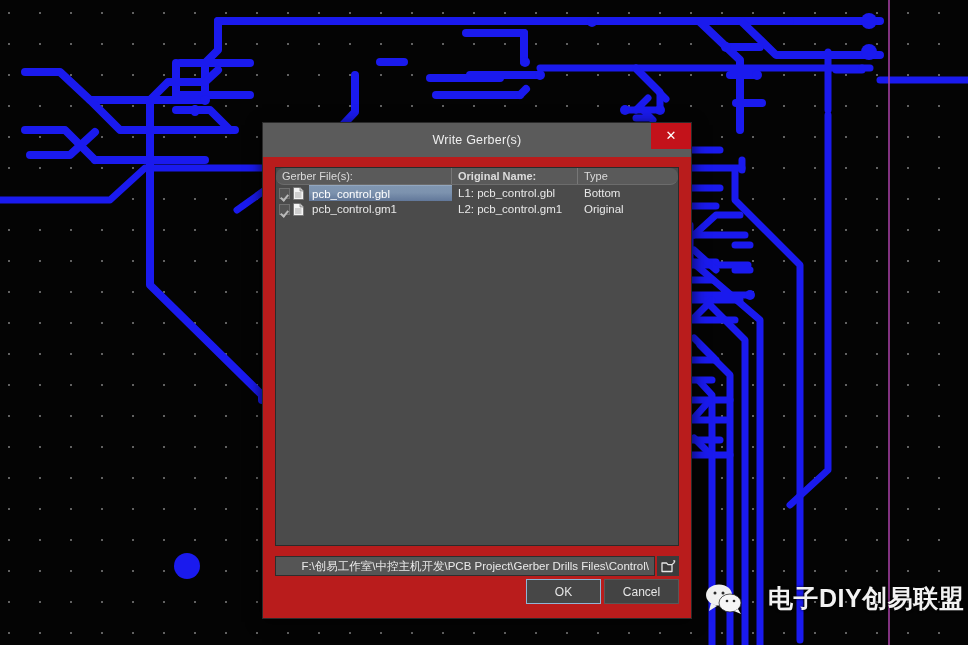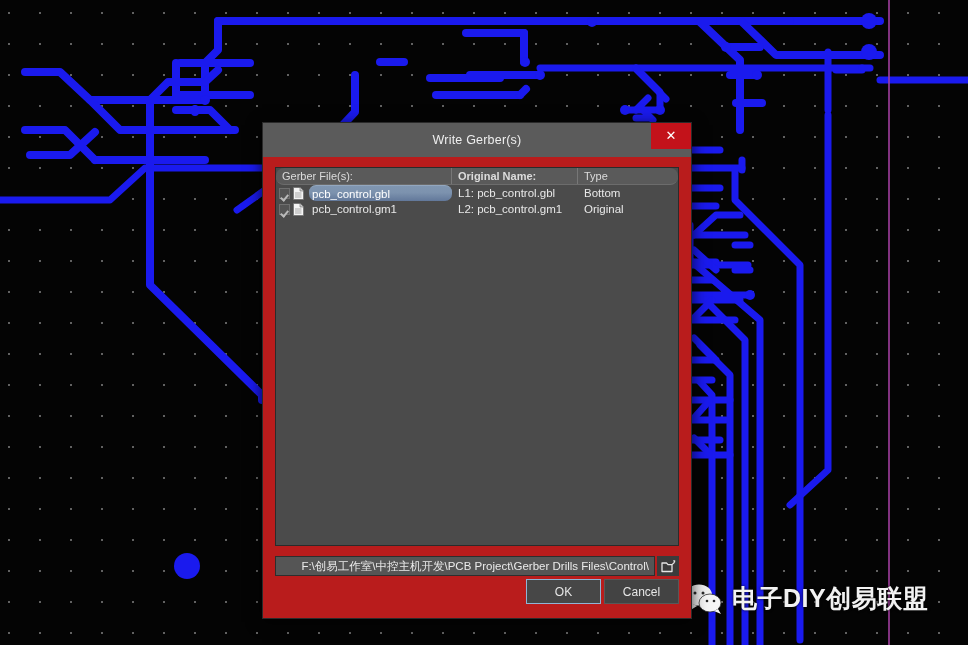--- a/index.html
+++ b/index.html
@@ -35,25 +35,25 @@
     inset: 0;
   }
   #board-outline {
     position: absolute;
     inset: 0;
   }
 
   
   #watermark {
     position: absolute;
-    left: 684px;
+    left: 704px;
     top: 582px;
     display: flex;
     align-items: center;
-    gap: 8px;
+    gap: 24px;
     z-index: 6;
   }
   #watermark .wm-text {
     color: #f2f2f2;
     font-size: 25px;
     font-weight: bold;
     letter-spacing: 0.5px;
     text-shadow: 0 0 3px rgba(0,0,0,0.9);
     white-space: nowrap;
   }
@@ -180,21 +180,20 @@
     padding-left: 3px;
     white-space: nowrap;
     overflow: hidden;
     height: 16px;
     line-height: 16px;
   }
   .file-row.selected .row-name {
     background: linear-gradient(to bottom, #8096b1 0%, #7c92ae 45%, #62789a 100%);
     color: #ffffff;
     border-top: 1px solid #93a7bf;
-    border-radius: 7px;
   }
   .row-orig {
     flex: 0 0 126px;
     padding-left: 6px;
     white-space: nowrap;
     overflow: hidden;
   }
   .row-type { flex: 1 1 auto; padding-left: 6px; white-space: nowrap; }
 
   

